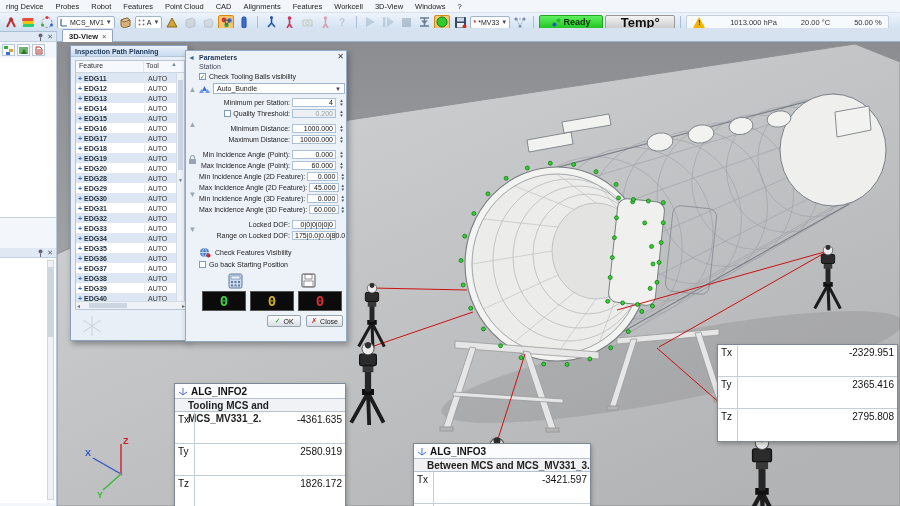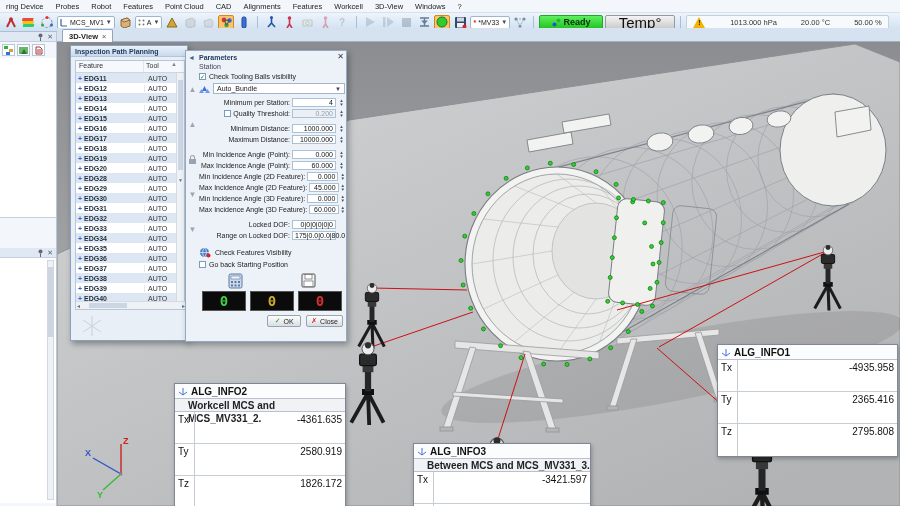--- a/index.html
+++ b/index.html
@@ -22,21 +22,21 @@
   .tbi.dim { opacity:.4; }
   .tsep { width:1px; height:13px; background:#a9bed4; margin:0 3px; flex:0 0 auto; }
   .combo { height:13px; background:#fff; border:1px solid #9fb6cc; border-radius:2px;
     display:flex; align-items:center; font-size:7px; padding:0 2px; gap:2px; flex:0 0 auto; }
   .combo .arr { color:#446; font-size:6px; }
   .ready-btn { height:15px; min-width:64px; display:flex; align-items:center; justify-content:center; gap:3px;
     background:linear-gradient(#5ff05f,#1ec21e); border:1px solid #27a527; border-radius:2px;
     font-weight:bold; font-size:9px; color:#0c2d0c; flex:0 0 auto; }
   .temp-btn { height:15px; min-width:70px; display:flex; align-items:center; justify-content:center;
     background:linear-gradient(#f4f4f4,#c9c9c9); border:1px solid #999; border-radius:2px;
-    font-weight:normal; font-size:15px; color:#111; flex:0 0 auto; }
+    font-weight:bold; font-size:13px; color:#111; flex:0 0 auto; }
   .env { height:15px; background:#f7fafd; border:1px solid #c3d0dd; border-radius:2px;
     display:flex; align-items:center; gap:24px; padding:0 6px; font-size:7.5px; color:#333; flex:0 0 auto; }
   .warn { width:13px; height:11px; position:relative; flex:0 0 auto; }
   .warn .tri { position:absolute; left:0; top:0; width:0; height:0;
     border-left:6.5px solid transparent; border-right:6.5px solid transparent; border-bottom:11px solid #f5b301; }
   .warn .ex { position:absolute; left:5px; top:2px; font-size:7px; font-weight:bold; color:#222; z-index:1; }
 
   
   .left-panel { position:absolute; left:0; top:32px; width:57px; height:474px;
     background:#f3f6fa; border-right:1px solid #b7c6d8; }
@@ -848,47 +848,41 @@
             </span>
           <span class="btn">
               <span class="xx">✗</span>
               <span>Close</span>
             </span>
         </div>
       </div>
     </div>
 
     <div class="info-box ib1">
-        <div class="ib-title">
-          <svg width="10" height="10">
-            <path d="M5 9 L5 2 M5 9 L1 6 M5 9 L9 6" stroke="#4a6fd8" fill="none"></path>
-          </svg>
-          <span>ALG_INFO1</span>
-        </div>
         <div class="ib-row">
           <span class="ib-k">Tx</span>
-          <span class="ib-v">-4935.958</span>
+          <span class="ib-v">-2329.951</span>
         </div>
         <div class="ib-row">
           <span class="ib-k">Ty</span>
           <span class="ib-v">2365.416</span>
         </div>
         <div class="ib-row">
           <span class="ib-k">Tz</span>
           <span class="ib-v">2795.808</span>
         </div>
       </div>
     <div class="info-box ib2">
         <div class="ib-title">
           <svg width="10" height="10">
             <path d="M5 9 L5 2 M5 9 L1 6 M5 9 L9 6" stroke="#4a6fd8" fill="none"></path>
           </svg>
           <span>ALG_INFO2</span>
         </div>
-        <div class="ib-sub">Workcell MCS and MCS_MV331_2.</div>
+        <div class="ib-sub">Tooling MCS and MCS_MV331_2.</div>
         <div class="ib-row">
           <span class="ib-k">Tx</span>
           <span class="ib-v">-4361.635</span>
         </div>
         <div class="ib-row">
           <span class="ib-k">Ty</span>
           <span class="ib-v">2580.919</span>
         </div>
         <div class="ib-row">
           <span class="ib-k">Tz</span>

